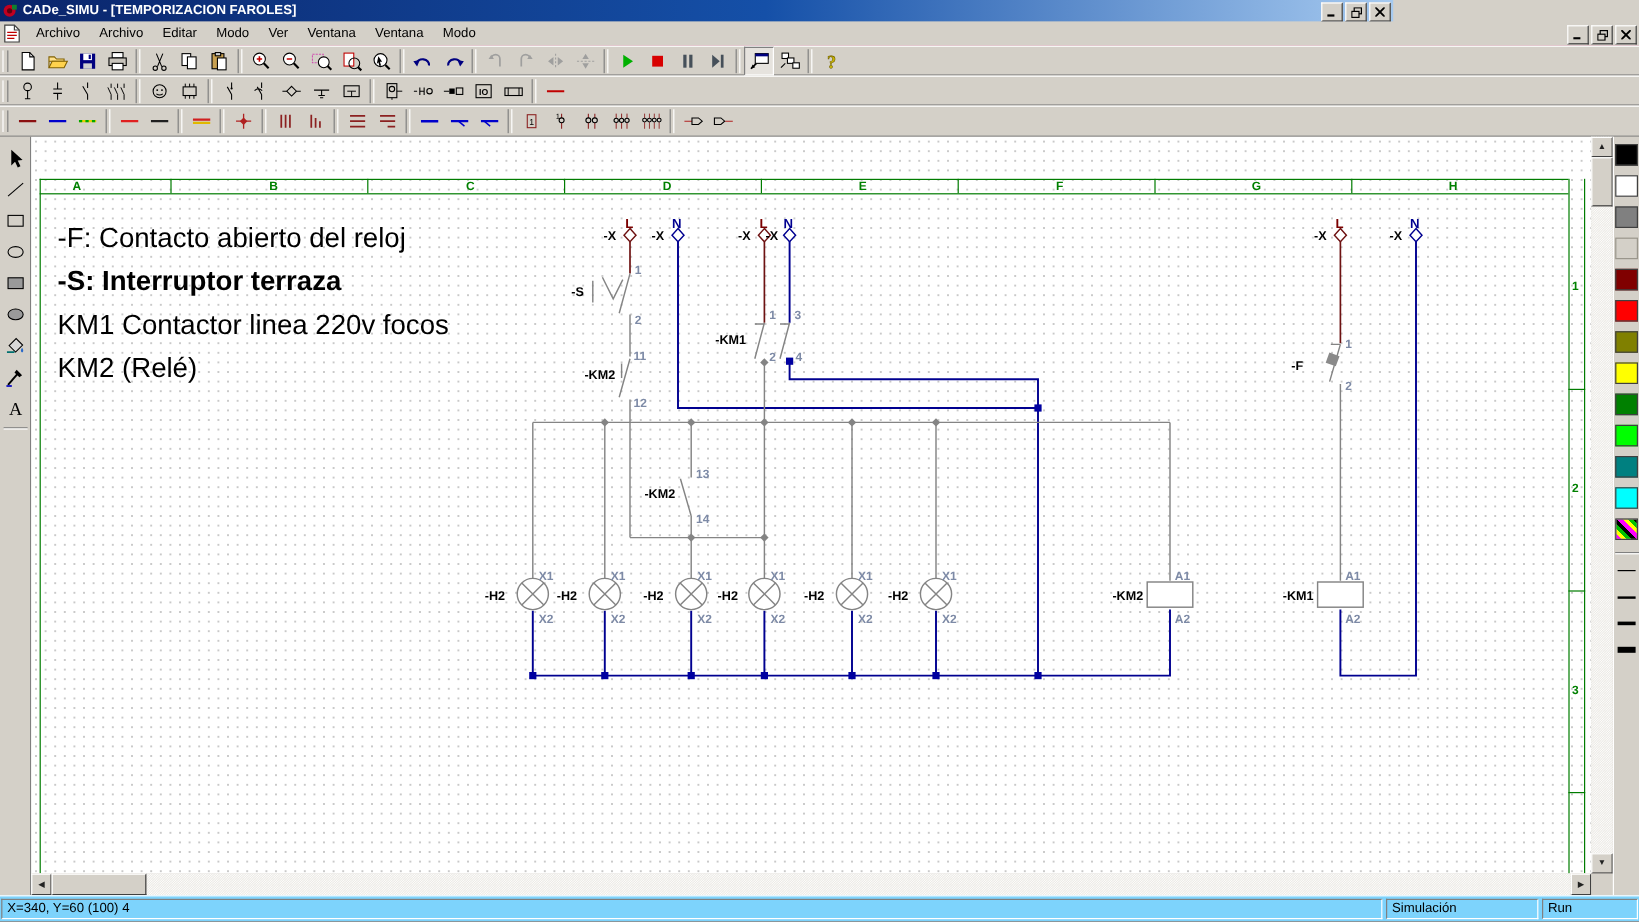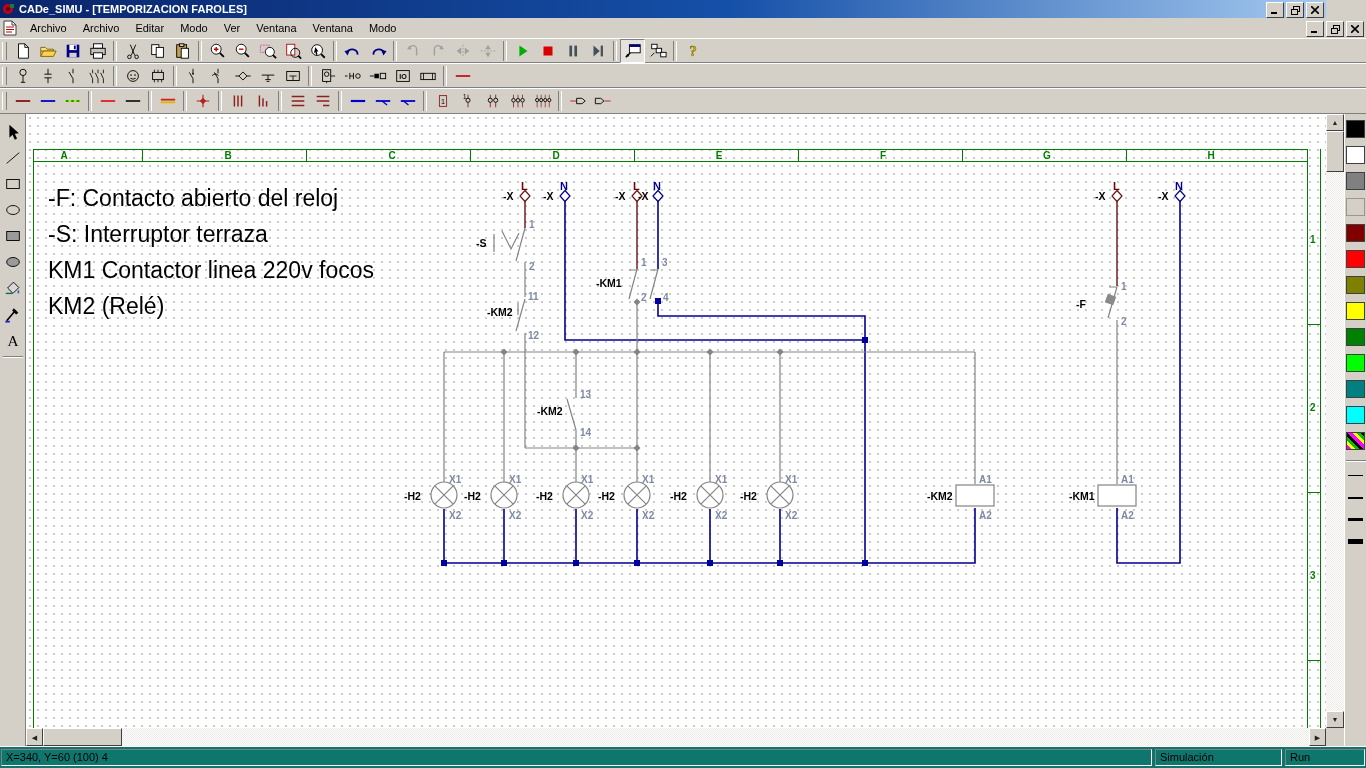--- a/index.html
+++ b/index.html
@@ -1,19 +1,19 @@
 <!DOCTYPE html>
 <html><head>
 <meta charset="utf-8">
 <style>
   html,body{margin:0;padding:0;background:#555;font-family:"Liberation Sans",sans-serif;}
   #screen{position:relative;width:1366px;height:768px;background:#d4d0c8;overflow:hidden;
           font-family:"Liberation Sans",sans-serif;-webkit-font-smoothing:none;}
   
-  #titlebar{position:absolute;left:0;top:0;width:1326px;height:18px;
+  #titlebar{position:absolute;left:0;top:0;width:1161px;height:18px;
     background:linear-gradient(90deg,#0a246a,#1550a8 55%,#a6caf0);display:flex;align-items:center;}
   #titlebar .ttext{color:#fff;font-size:11px;font-weight:bold;margin-left:3px;white-space:nowrap;}
   .wbtns{position:absolute;right:2px;top:2px;display:flex;gap:2px;}
   .wbtn{width:16px;height:14px;background:#d4d0c8;border:1px solid;border-color:#fff #404040 #404040 #fff;
     display:flex;align-items:center;justify-content:center;font-size:9px;line-height:1;color:#000;}
   .appicon{width:14px;height:14px;margin-left:2px;flex:0 0 auto;}
   
   #menubar{position:absolute;left:0;top:18px;width:1366px;height:20px;background:#d4d0c8;
     display:flex;align-items:center;border-bottom:1px solid #be185d;}
   .mitem{font-size:11px;padding:2px 8px;color:#000;}
@@ -58,21 +58,21 @@
   
   #palette{position:absolute;left:1344px;top:114px;width:22px;height:632px;background:#d4d0c8;
     border-left:1px solid #fff;box-sizing:border-box;display:flex;flex-direction:column;align-items:center;padding-top:6px;}
   .swatch{width:17px;height:16px;margin-bottom:8px;border:1px solid #404040;flex:0 0 auto;}
   .swatch.none{border:1px solid #9a968c;background:transparent;}
   .swatch.rainbow{background:repeating-linear-gradient(45deg,#ff00ff 0 3px,#ffff00 3px 6px,#00c000 6px 9px,#000 9px 12px);}
   .lwbtn{width:19px;height:15px;margin-bottom:7px;display:flex;align-items:center;justify-content:center;flex:0 0 auto;}
   .lwbtn div{width:15px;background:#000;}
   .paldiv{width:20px;border-top:1px solid #808080;border-bottom:1px solid #fff;margin:2px 0 6px 0;align-self:center;}
   
-  #statusbar{position:absolute;left:0;top:746px;width:1366px;height:22px;background:#0f766e;
+  #statusbar{position:absolute;left:0;top:746px;width:1366px;height:22px;background:#7dd3fc;
     border-top:1px solid #fff;box-sizing:border-box;display:flex;align-items:center;}
   .spanel{height:17px;border:1px solid;border-color:#808080 #fff #fff #808080;font-size:11px;
     padding:1px 4px 0 4px;box-sizing:border-box;color:#000;white-space:nowrap;overflow:hidden;}
   #sp1{width:1151px;margin-left:1px;} #sp2{width:127px;margin-left:3px;} #sp3{width:80px;margin-left:3px;}
   
   .c-r{fill:#7b0000;font:bold 11px "Liberation Sans",sans-serif;}
   .c-n{fill:#000090;font:bold 11px "Liberation Sans",sans-serif;}
   .c-k{fill:#000000;font:bold 10.5px "Liberation Sans",sans-serif;}
   .c-s{fill:#7d8aa6;font:bold 10px "Liberation Sans",sans-serif;}
 </style>
@@ -635,21 +635,21 @@
         <div class="ruler-letter" style="left: 1174px; top: 36px;">H</div>
         <div class="ruler-el" style="left: 1281px; top: 210px; width: 14px; height: 1px;"></div>
         <div class="ruler-el" style="left: 1281px; top: 378px; width: 14px; height: 1px;"></div>
         <div class="ruler-el" style="left: 1281px; top: 546px; width: 14px; height: 1px;"></div>
         <div class="ruler-number" style="left: 1284px; top: 120px;">1</div>
         <div class="ruler-number" style="left: 1284px; top: 288px;">2</div>
         <div class="ruler-number" style="left: 1284px; top: 456px;">3</div>
       </div>
     <div id="annos">
         <div class="anno" style="left: 22px; top: 71px;">-F: Contacto abierto del reloj</div>
-        <div class="anno" style="left: 22px; top: 107px;">-S: Interruptor terraza</div>
+        <div class="anno" style="left: 22px; top: 107px; font-weight: bold;">-S: Interruptor terraza</div>
         <div class="anno" style="left: 22px; top: 143px;">KM1 Contactor linea 220v focos</div>
         <div class="anno" style="left: 22px; top: 179px;">KM2 (Relé)</div>
       </div>
     <svg id="schsvg" width="1300" height="614" viewBox="26 114 1300 614">
 
       <g stroke="#6e1212" stroke-width="1.4" fill="none">
         <path d="M525 201 V228 M637 201 V269 M1117 201 V286"></path>
       </g>
 
       <g stroke="#000090" stroke-width="1.6" fill="none">

